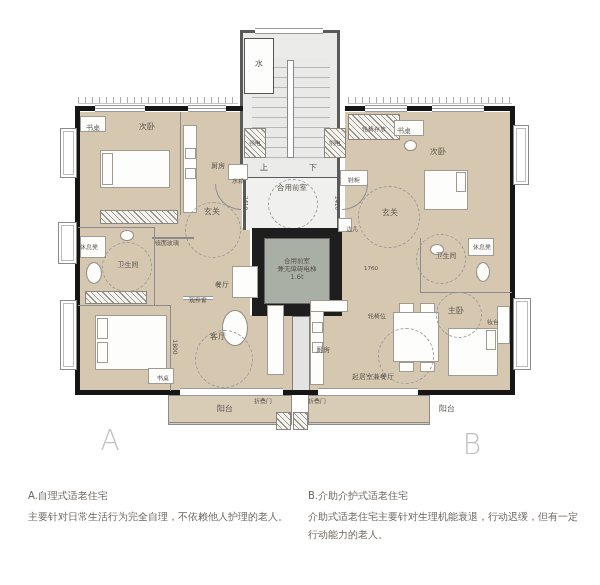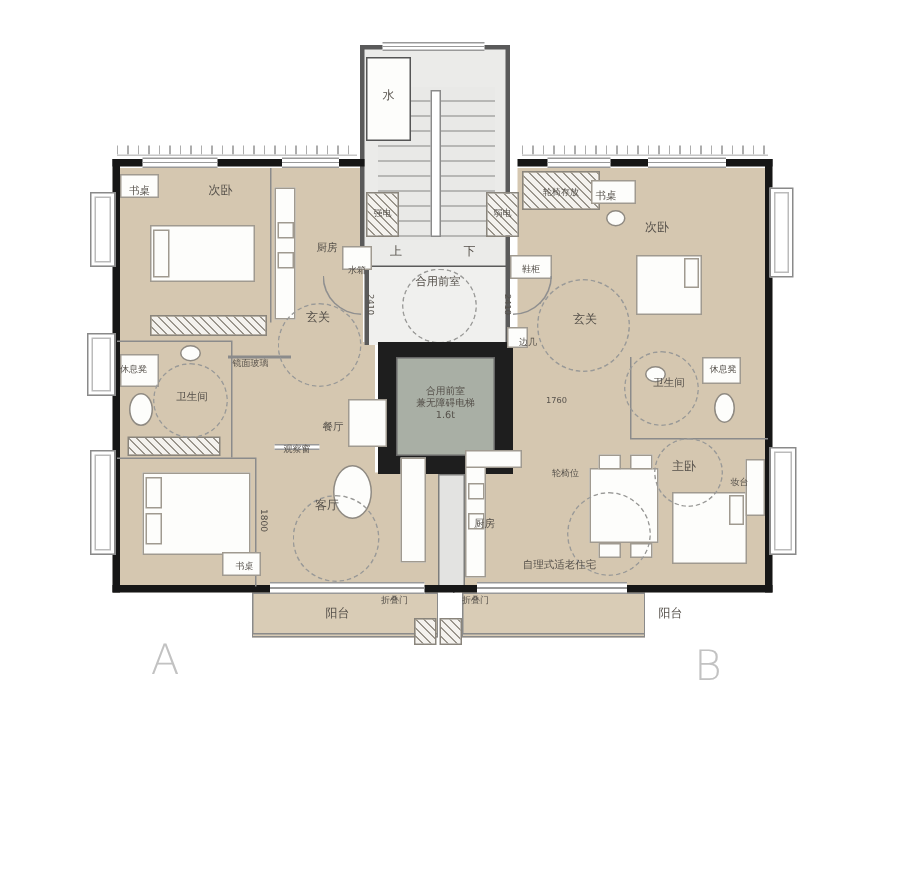--- a/index.html
+++ b/index.html
@@ -184,29 +184,35 @@
       <span class="lab" style="left: 263px; top: 401px; font-size: 6px;">折叠门</span>
       <span class="lab" style="left: 404px; top: 131px; font-size: 7px;">书桌</span>
       <span class="lab" style="left: 438px; top: 152px; font-size: 8px;">次卧</span>
       <span class="lab" style="left: 390px; top: 213px; font-size: 8px;">玄关</span>
       <span class="lab" style="left: 482px; top: 247px; font-size: 6px;">休息凳</span>
       <span class="lab" style="left: 446px; top: 256px; font-size: 7px;">卫生间</span>
       <span class="lab" style="left: 456px; top: 311px; font-size: 8px;">主卧</span>
       <span class="lab" style="left: 493px; top: 322px; font-size: 6px;">妆台</span>
       <span class="lab" style="left: 323px; top: 350px; font-size: 7px;">厨房</span>
       <span class="lab" style="left: 377px; top: 316px; font-size: 6px;">轮椅位</span>
-      <span class="lab" style="left: 373px; top: 377px; font-size: 7px;">自理式适老住宅</span>
+      <span class="lab" style="left: 373px; top: 377px; font-size: 7px;">起居室兼餐厅</span>
       <span class="lab" style="left: 447px; top: 409px; font-size: 8px;">阳台</span>
       <span class="lab" style="left: 317px; top: 401px; font-size: 6px;">折叠门</span>
       <span class="lab v" style="left: 175px; top: 347px; font-size: 6px;">1800</span>
       <span class="lab v" style="left: 246px; top: 203px; font-size: 5.5px;">2410</span>
       <span class="lab v" style="left: 337px; top: 203px; font-size: 5.5px;">2410</span>
       <span class="lab" style="left: 371px; top: 268px; font-size: 5.5px;">1760</span>
     </div>
 
   <div class="marker" style="left:110px;top:440px;">A</div>
   <div class="marker" style="left:472px;top:444px;">B</div>
 
 
+  <div class="legend" id="legend-a">
+    <div class="head">A.自理式适老住宅</div>
+    <div>主要针对日常生活行为完全自理，不依赖他人护理的老人。</div>
+  </div>
   <div class="legend" id="legend-b">
+    <div class="head">B.介助介护式适老住宅</div>
+    <div>介助式适老住宅主要针对生理机能衰退，行动迟缓，但有一定行动能力的老人。</div>
   </div>
 
 </div>
 
 </body></html>

